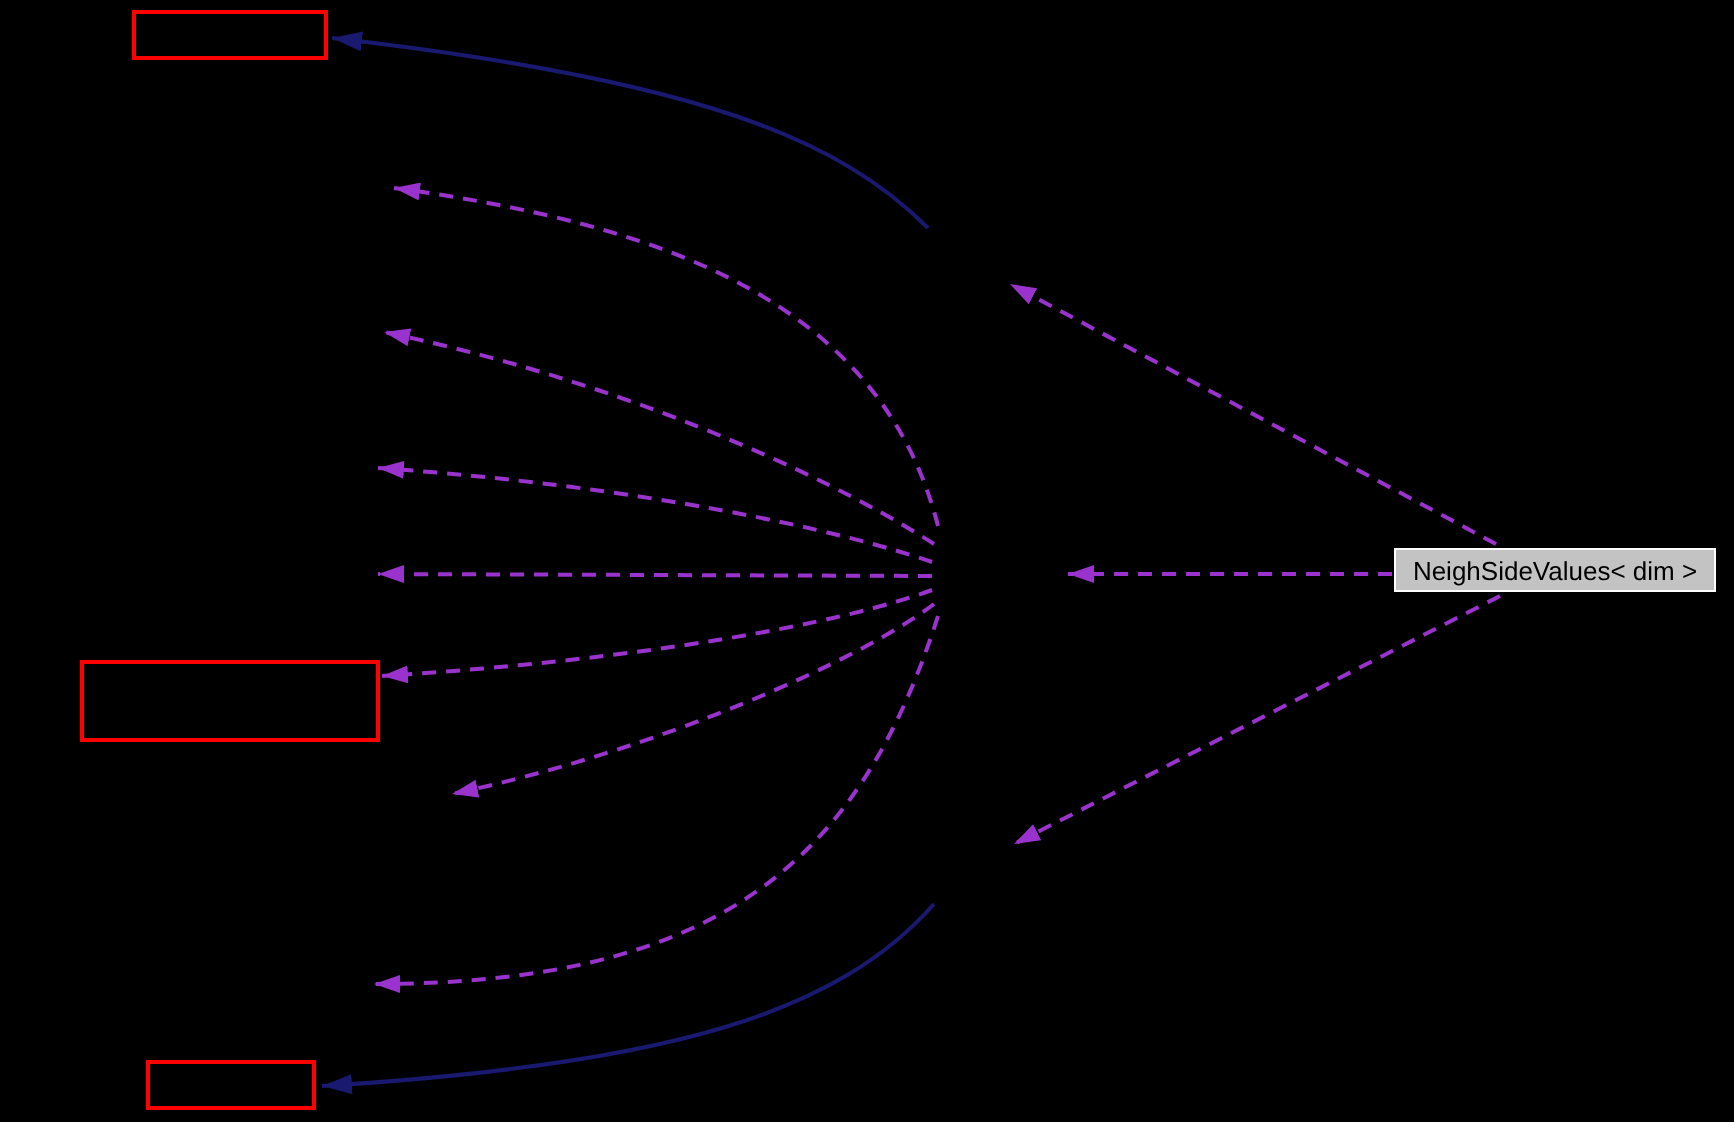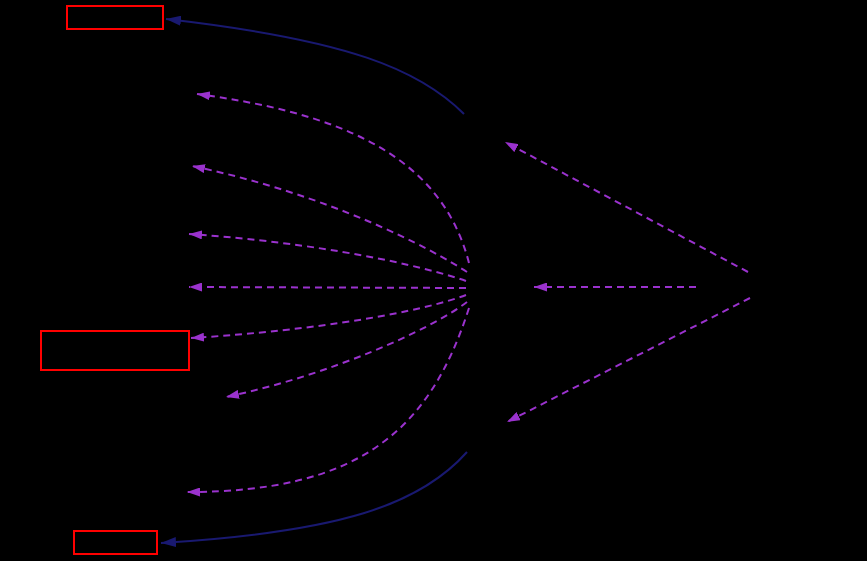--- a/index.html
+++ b/index.html
@@ -28,16 +28,19 @@
       <path d="M466,288 L189,287" fill="none" stroke="#9a32cd" stroke-width="2" stroke-dasharray="7 5" marker-end="url(#arrow-usage)"></path>
       <path d="M466,295 C420,312 320,330 191,338" fill="none" stroke="#9a32cd" stroke-width="2" stroke-dasharray="7 5" marker-end="url(#arrow-usage)"></path>
       <path d="M467,302 C430,330 330,375 226,397" fill="none" stroke="#9a32cd" stroke-width="2" stroke-dasharray="7 5" marker-end="url(#arrow-usage)"></path>
       <path d="M469,308 C430,430 360,492 187,492" fill="none" stroke="#9a32cd" stroke-width="2" stroke-dasharray="7 5" marker-end="url(#arrow-usage)"></path>
       <path d="M748,272 L505,142" fill="none" stroke="#9a32cd" stroke-width="2" stroke-dasharray="7 5" marker-end="url(#arrow-usage)"></path>
       <path d="M696,287 L534,287" fill="none" stroke="#9a32cd" stroke-width="2" stroke-dasharray="7 5" marker-end="url(#arrow-usage)"></path>
       <path d="M750,298 L507,422" fill="none" stroke="#9a32cd" stroke-width="2" stroke-dasharray="7 5" marker-end="url(#arrow-usage)"></path>
       <path d="M464,114 C420,70 350,40 166,19" fill="none" stroke="#191970" stroke-width="2" marker-end="url(#arrow-inheritance)"></path>
       <path d="M467,452 C420,505 340,532 161,543" fill="none" stroke="#191970" stroke-width="2" marker-end="url(#arrow-inheritance)"></path>
     </svg>
+  <div id="main-node" class="main-node" style="left: 697px; top: 274px; width: 161px; height: 22px; background: rgb(195, 195, 195); border-color: rgb(255, 255, 255); color: rgb(0, 0, 0);">
+    <span>NeighSideValues&lt; dim &gt;</span>
+  </div>
 <div class="red-node" style="left: 66px; top: 5px; width: 98px; height: 25px; border-color: rgb(255, 0, 0); background: rgb(0, 0, 0);"></div>
     <div class="red-node" style="left: 40px; top: 330px; width: 150px; height: 41px; border-color: rgb(255, 0, 0); background: rgb(0, 0, 0);"></div>
     <div class="red-node" style="left: 73px; top: 530px; width: 85px; height: 25px; border-color: rgb(255, 0, 0); background: rgb(0, 0, 0);"></div>
   </div>
 
 </body></html>

